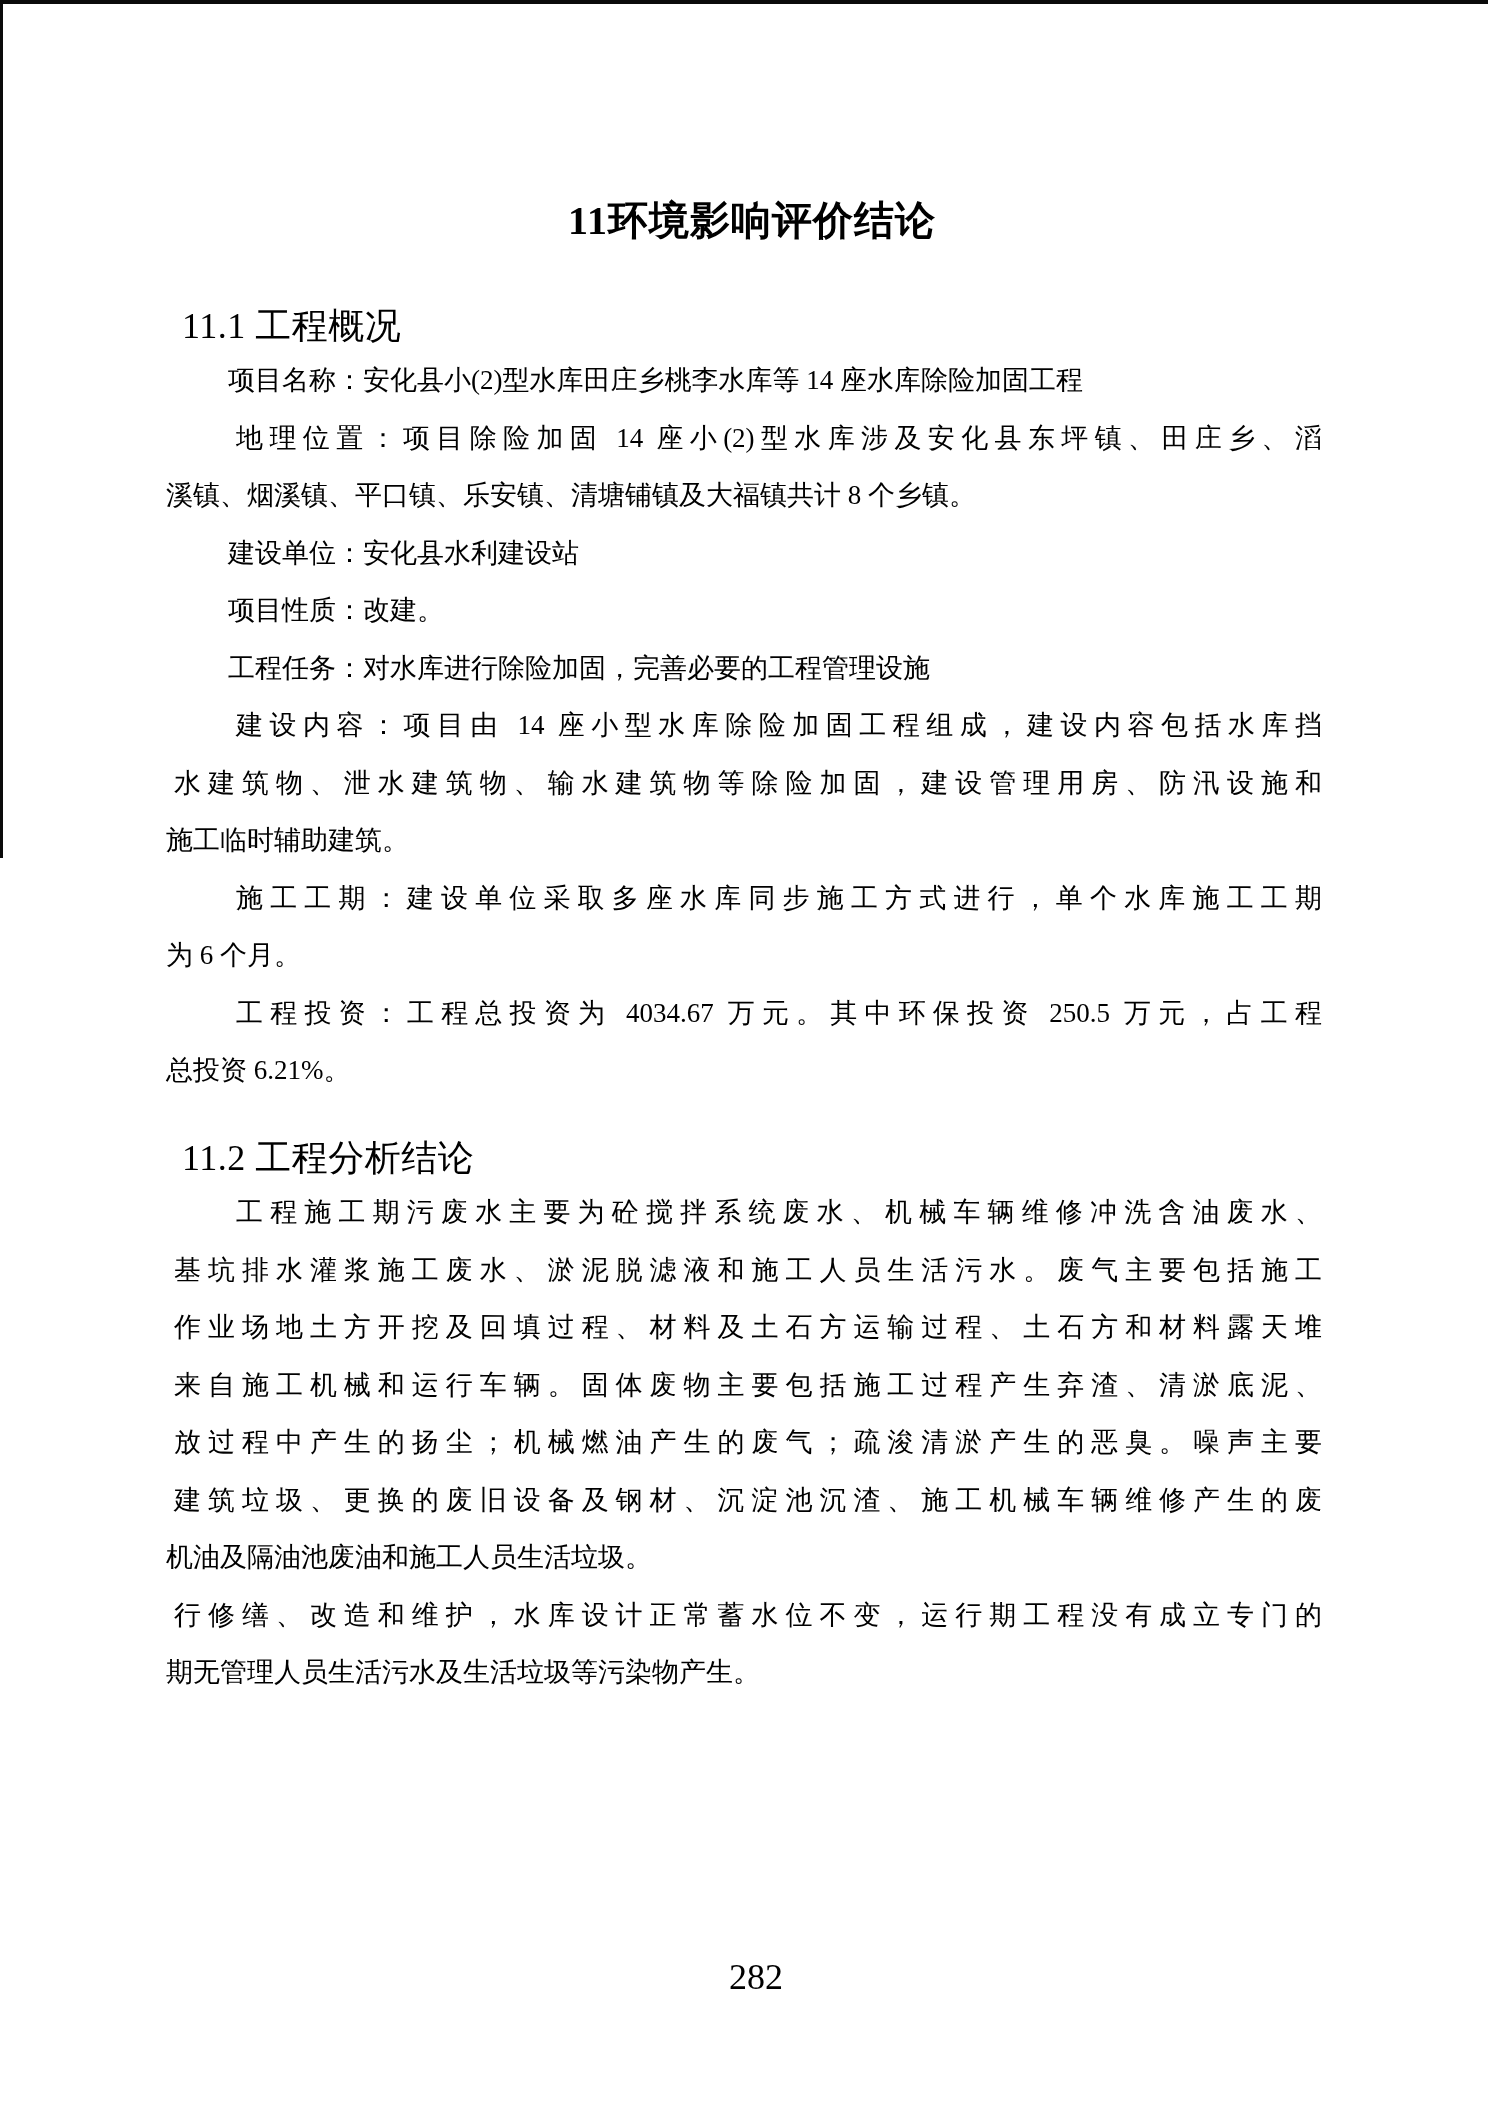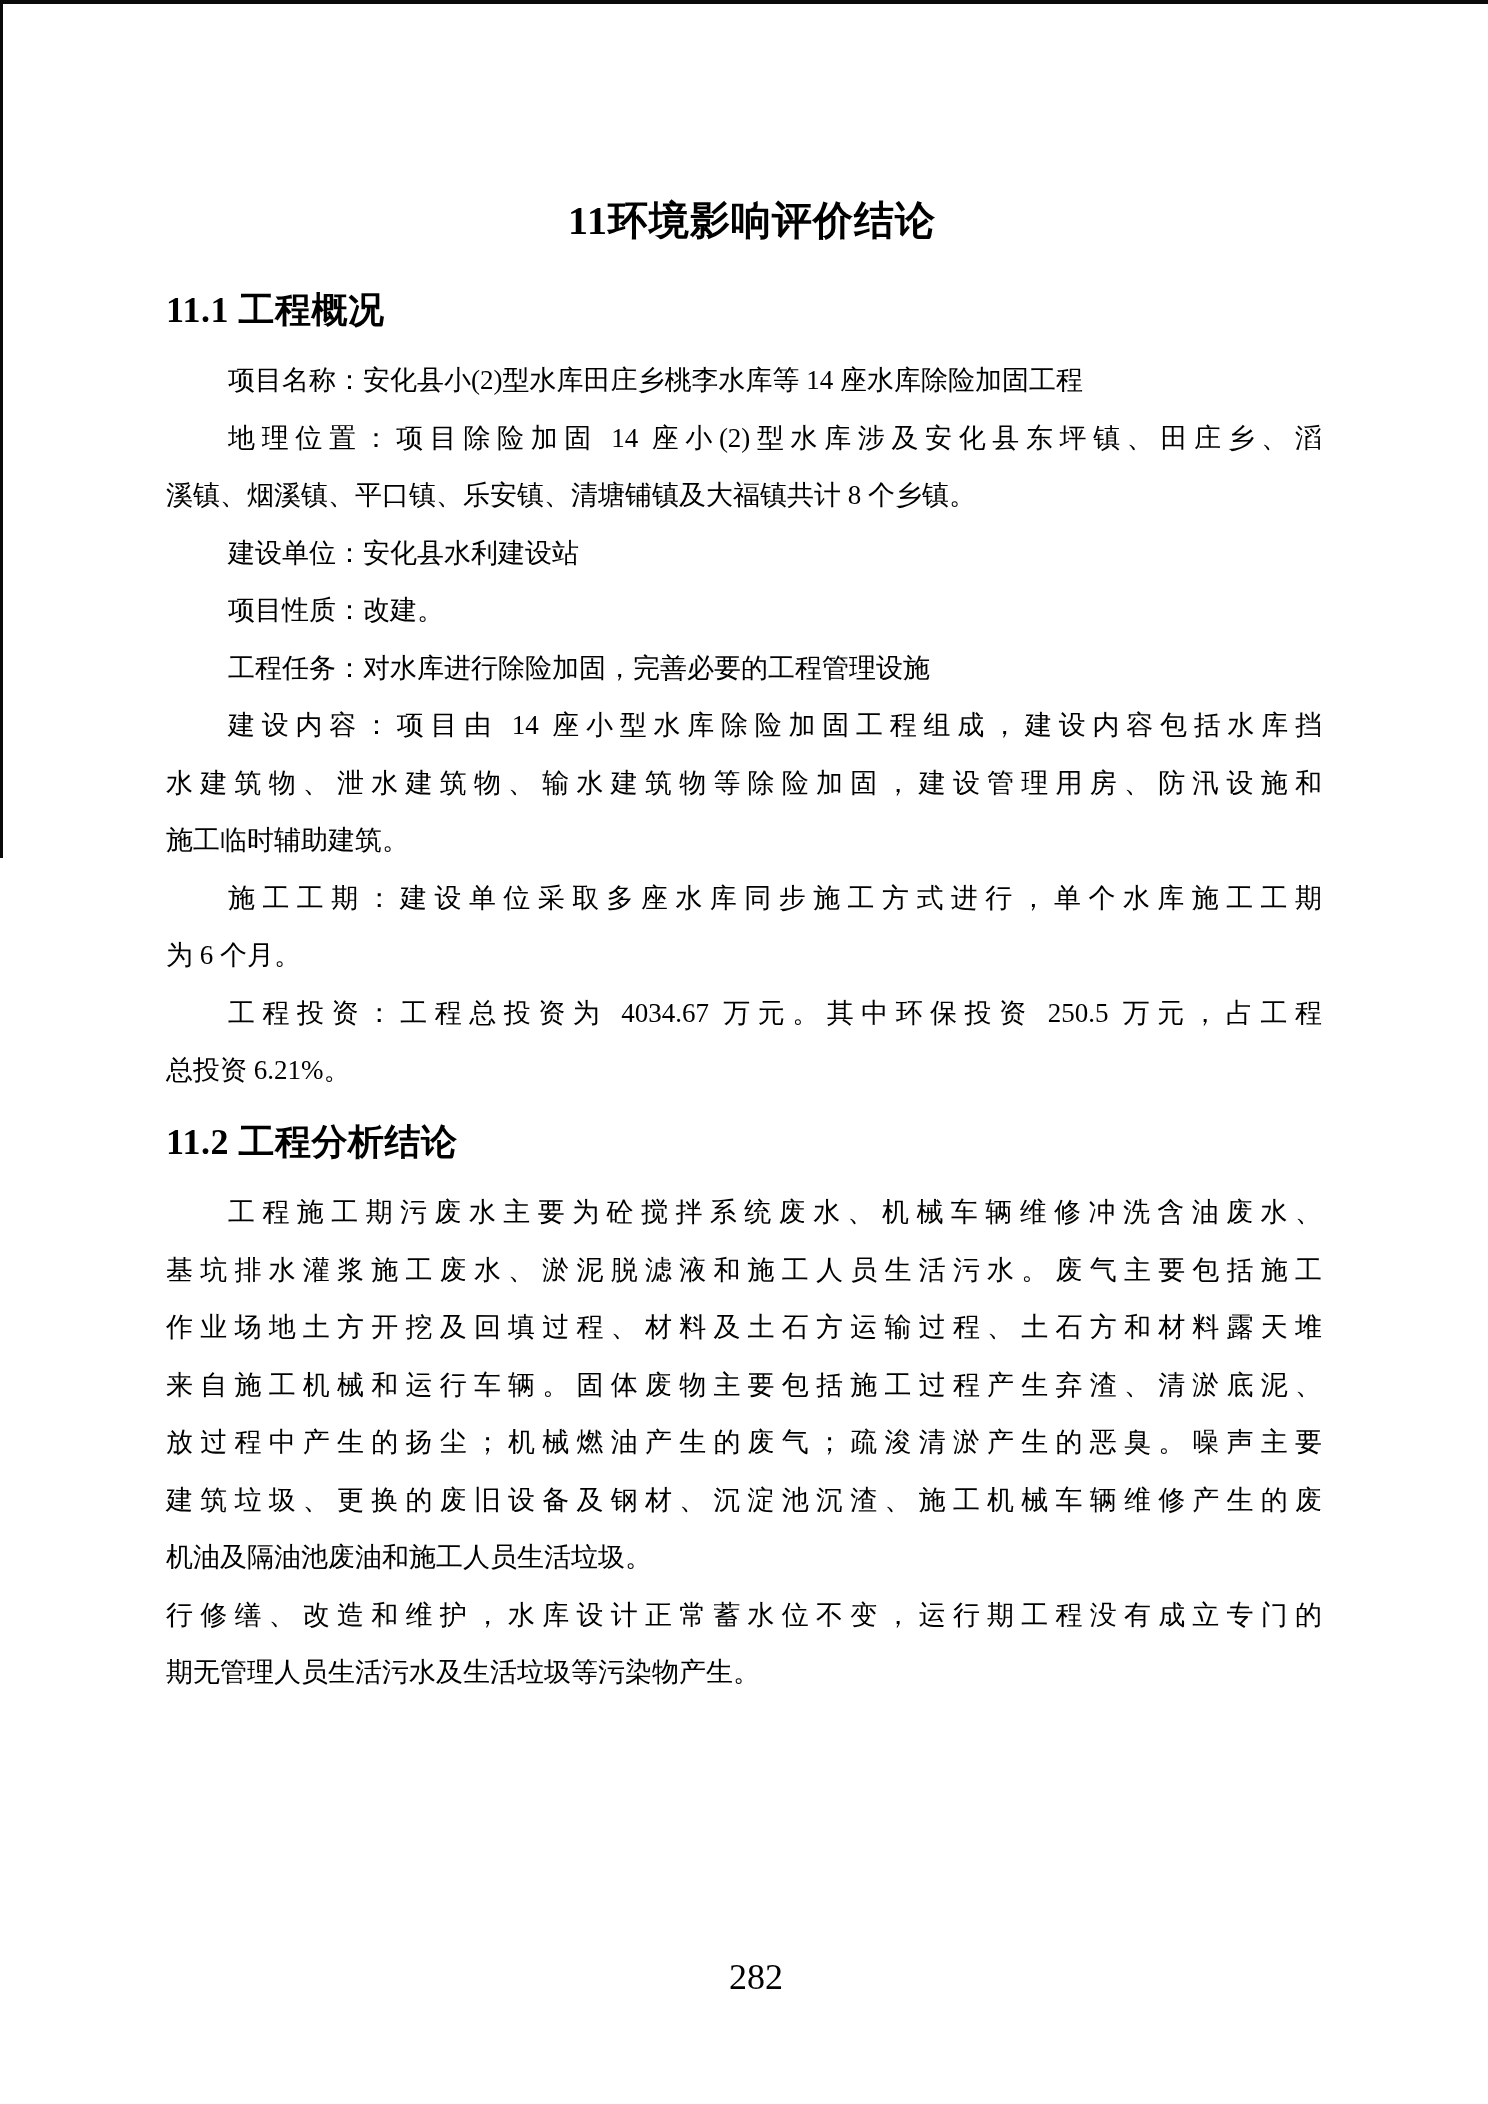--- a/index.html
+++ b/index.html
@@ -17,40 +17,41 @@
     position: absolute; top: 0; left: 0;
     width: 3px; height: 858px; background: #0a0a0a;
   }
   .doc-title {
     position: absolute; top: 193px; left: 8px;
     width: 100%; text-align: center;
     font-size: 40px; font-weight: bold; margin: 0;
     letter-spacing: 1px;
   }
   .sec-heading {
-    position: absolute; left: 166px; margin: 0;
-    font-size: 36px; font-weight: bold;
+    position: absolute; left: 166px; margin: 16px;
+    font-size: 36px; font-weight: normal;
     letter-spacing: 0.5px;
   }
   #heading-1 { top: 286px; }
   #heading-2 { top: 1118px; }
   .body-block {
     position: absolute; left: 166px; width: 1156px;
     font-size: 27px;
   }
   #block-1 { top: 352px; }
   #block-2 { top: 1184px; }
   .line {
     height: 57.5px; line-height: 57.5px;
     text-align: left;
   }
   .line.fill {
     text-align: justify;
     text-align-last: justify;
     text-justify: inter-character;
+    margin-left: 8px;
   }
   .line.indent { text-indent: 62px; }
   .page-footer {
     position: absolute; top: 1956px; left: 12px;
     width: 100%; text-align: center; font-size: 36px;
   }
 </style>
 </head>
 <body>
 

